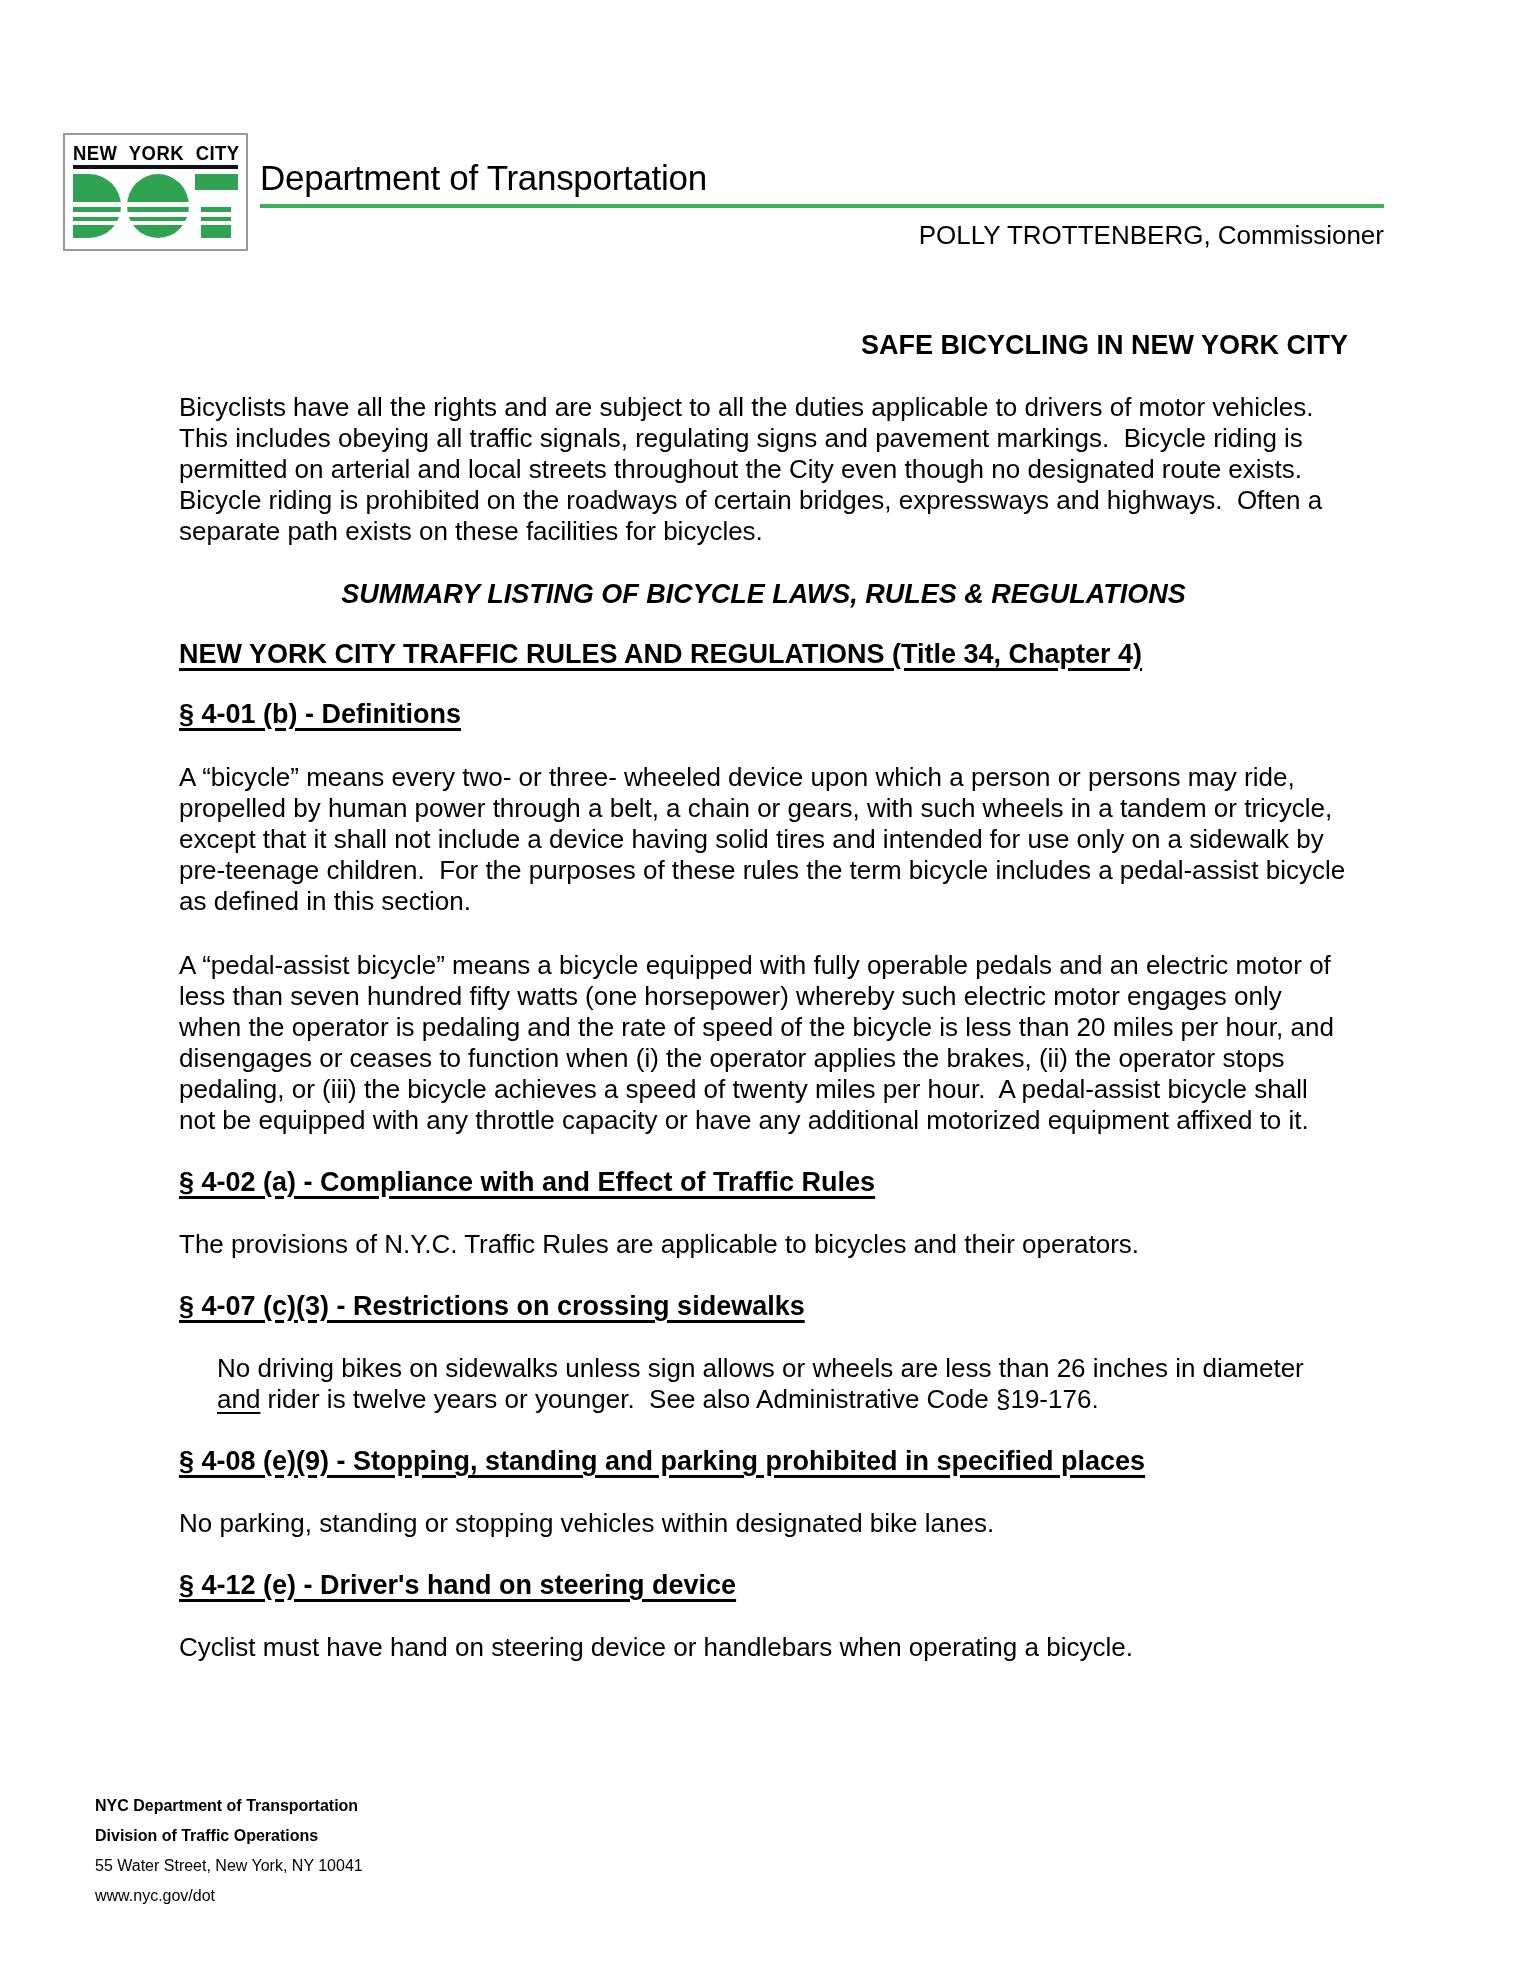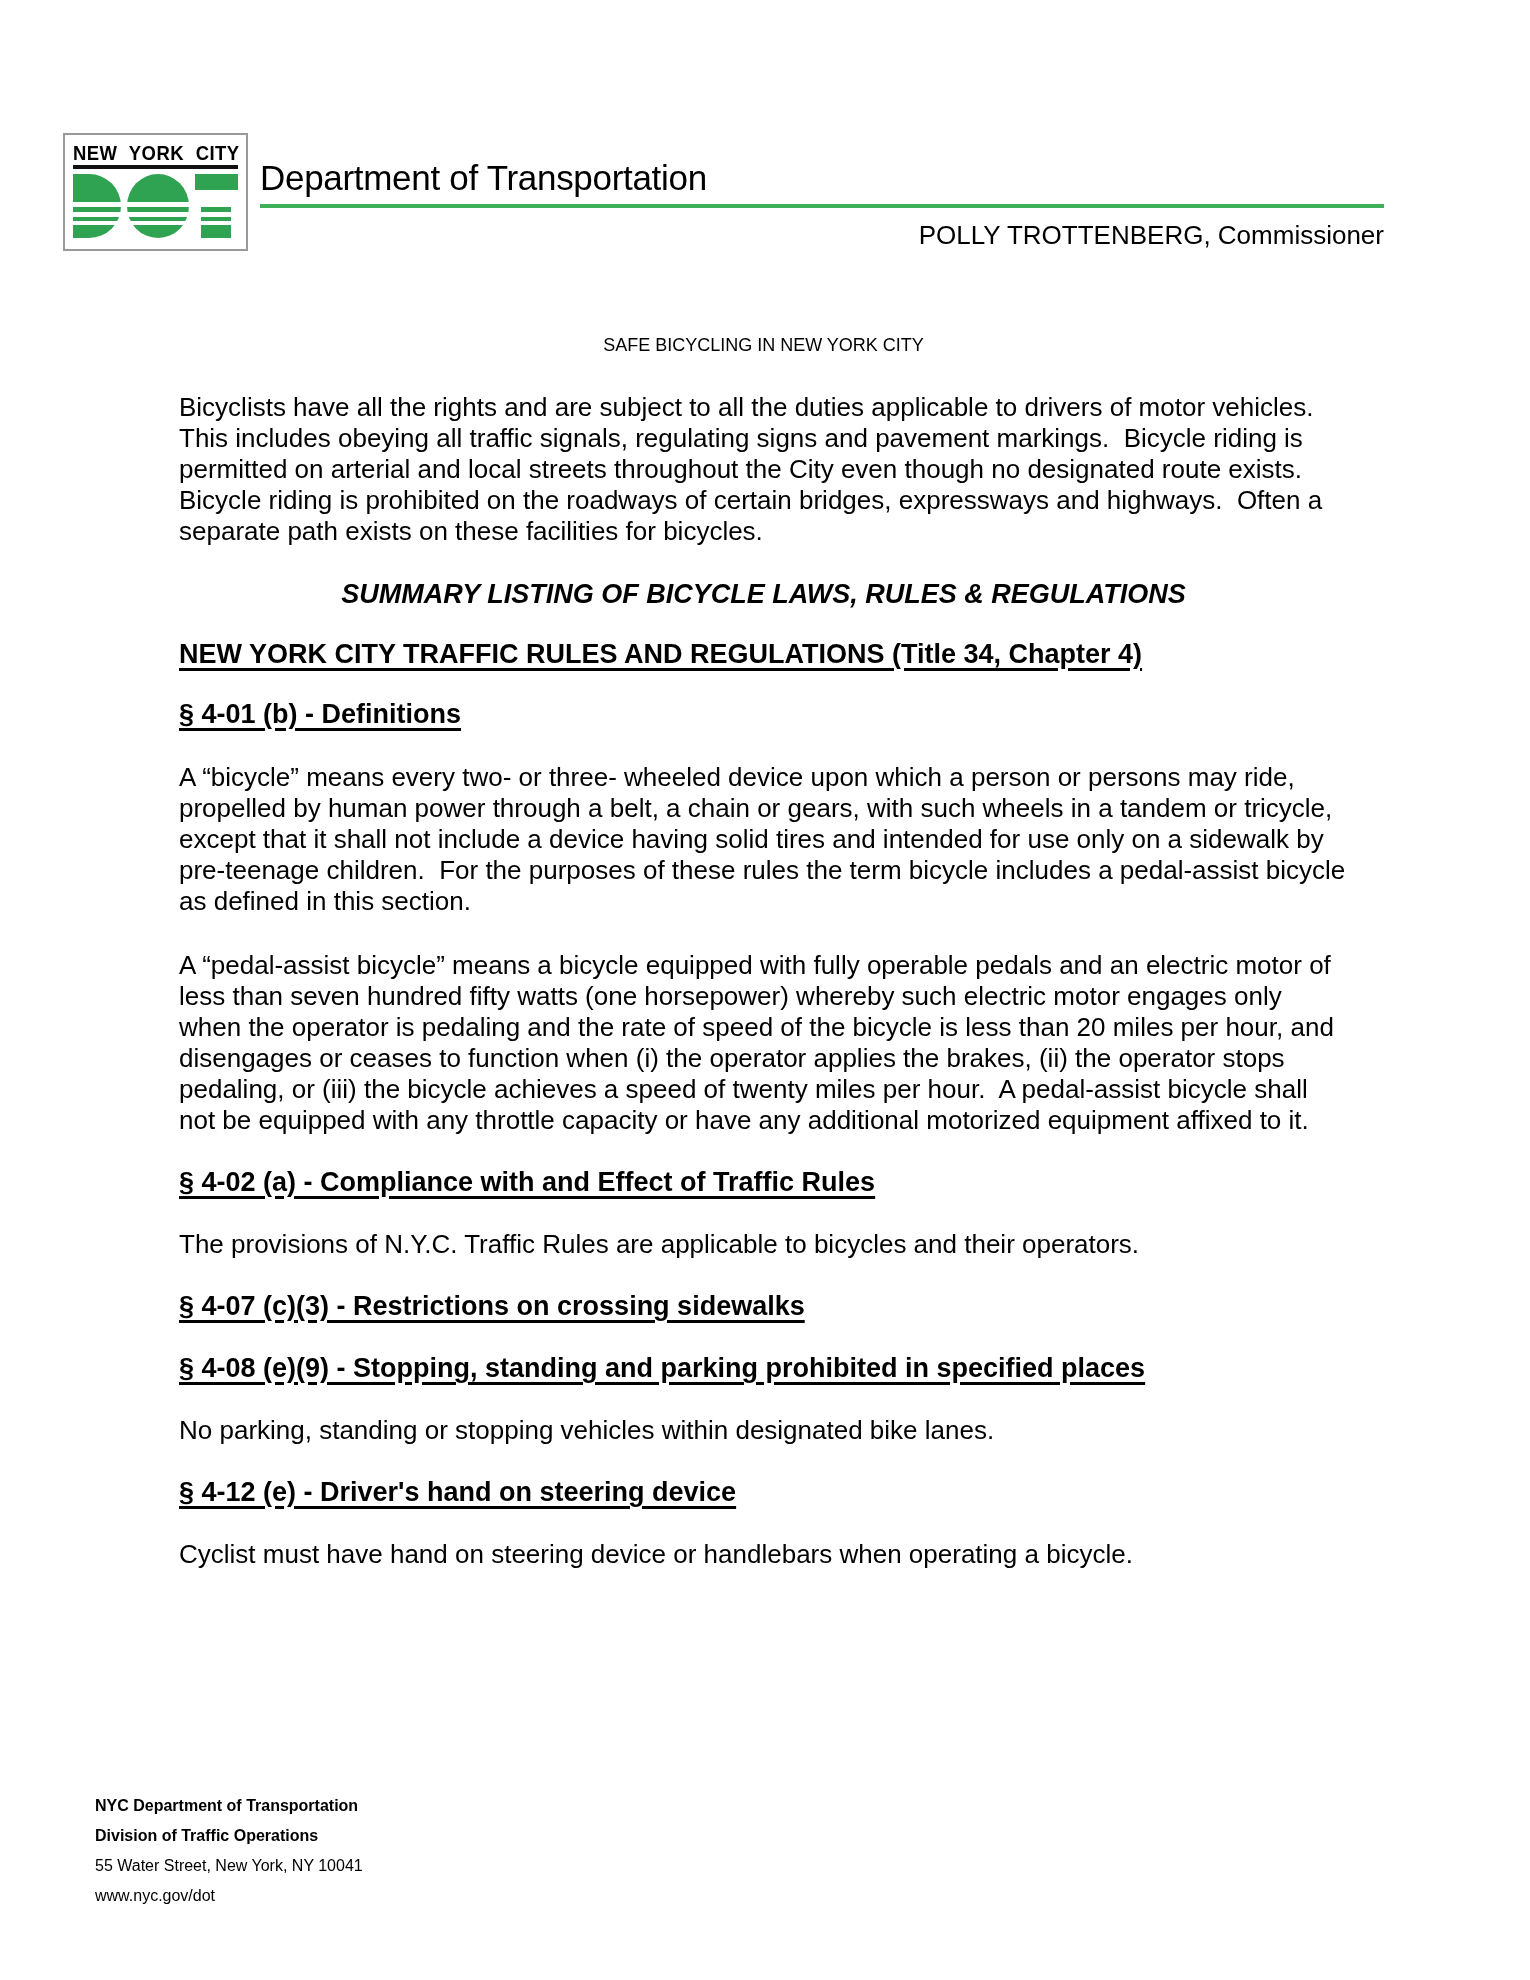--- a/index.html
+++ b/index.html
@@ -46,21 +46,21 @@
     position: absolute; left: 0; right: 0; top: 28px; height: 23px;
     background: repeating-linear-gradient(180deg, #ffffff 0 5px, rgba(255,255,255,0) 5px 9.5px);
   }
   .letterhead-right { flex: 1; margin-left: 12px; }
   .agency-name { font-size: 35px; letter-spacing: -0.3px; margin-top: 26px; line-height: 38px; }
   .header-rule { height: 4px; background: var(--rule-green, #3cb15a); margin-top: 7px; }
   .commissioner { text-align: right; font-size: 26px; margin-top: 12px; }
 
   
   .content { position: absolute; top: 330px; left: 0; right: 0; padding: 0 138px 0 179px; font-size: 26px; }
-  .doc-title { text-align: center; font-weight: normal; font-size: 18px; line-height: 31px; }
+  .doc-title { text-align: right; font-weight: bold; font-size: 27px; line-height: 31px; }
   .para { line-height: 31px; white-space: pre-wrap; }
   .intro { margin-top: 31px; }
   .subtitle { margin-top: 32px; text-align: center; font-weight: bold; font-style: italic; font-size: 27px; line-height: 31px; }
   .heading {
     margin-top: 29px;
     font-weight: bold;
     font-size: 27px;
     line-height: 31px;
     text-decoration: underline;
     text-decoration-thickness: 2.5px;
@@ -112,20 +112,21 @@
     <div class="heading">NEW YORK CITY TRAFFIC RULES AND REGULATIONS (Title 34, Chapter 4)</div>
 
     <div class="heading">§ 4-01 (b) - Definitions</div>
     <div class="para indent">A “bicycle” means every two- or three- wheeled device upon which a person or persons may ride, propelled by human power through a belt, a chain or gears, with such wheels in a tandem or tricycle, except that it shall not include a device having solid tires and intended for use only on a sidewalk by pre-teenage children.  For the purposes of these rules the term bicycle includes a pedal-assist bicycle as defined in this section.</div>
     <div class="para indent mt-lg">A “pedal-assist bicycle” means a bicycle equipped with fully operable pedals and an electric motor of less than seven hundred fifty watts (one horsepower) whereby such electric motor engages only when the operator is pedaling and the rate of speed of the bicycle is less than 20 miles per hour, and disengages or ceases to function when (i) the operator applies the brakes, (ii) the operator stops pedaling, or (iii) the bicycle achieves a speed of twenty miles per hour.  A pedal-assist bicycle shall not be equipped with any throttle capacity or have any additional motorized equipment affixed to it.</div>
 
     <div class="heading sp">§ 4-02 (a) - Compliance with and Effect of Traffic Rules</div>
     <div class="para indent mt-md">The provisions of N.Y.C. Traffic Rules are applicable to bicycles and their operators.</div>
 
     <div class="heading sp">§ 4-07 (c)(3) - Restrictions on crossing sidewalks</div>
+    <div class="para indent-sm"><span>No driving bikes on sidewalks unless sign allows or wheels are less than 26 inches in diameter </span><u>and</u><span> rider is twelve years or younger.  See also Administrative Code §19-176.</span></div>
 
     <div class="heading sp">§ 4-08 (e)(9) - Stopping, standing and parking prohibited in specified places</div>
     <div class="para indent mt-md">No parking, standing or stopping vehicles within designated bike lanes.</div>
 
     <div class="heading sp">§ 4-12 (e) - Driver's hand on steering device</div>
     <div class="para indent mt-md">Cyclist must have hand on steering device or handlebars when operating a bicycle.</div>
   </div>
 
   <div class="footer">
     <div class="footer-line bold">NYC Department of Transportation</div>

